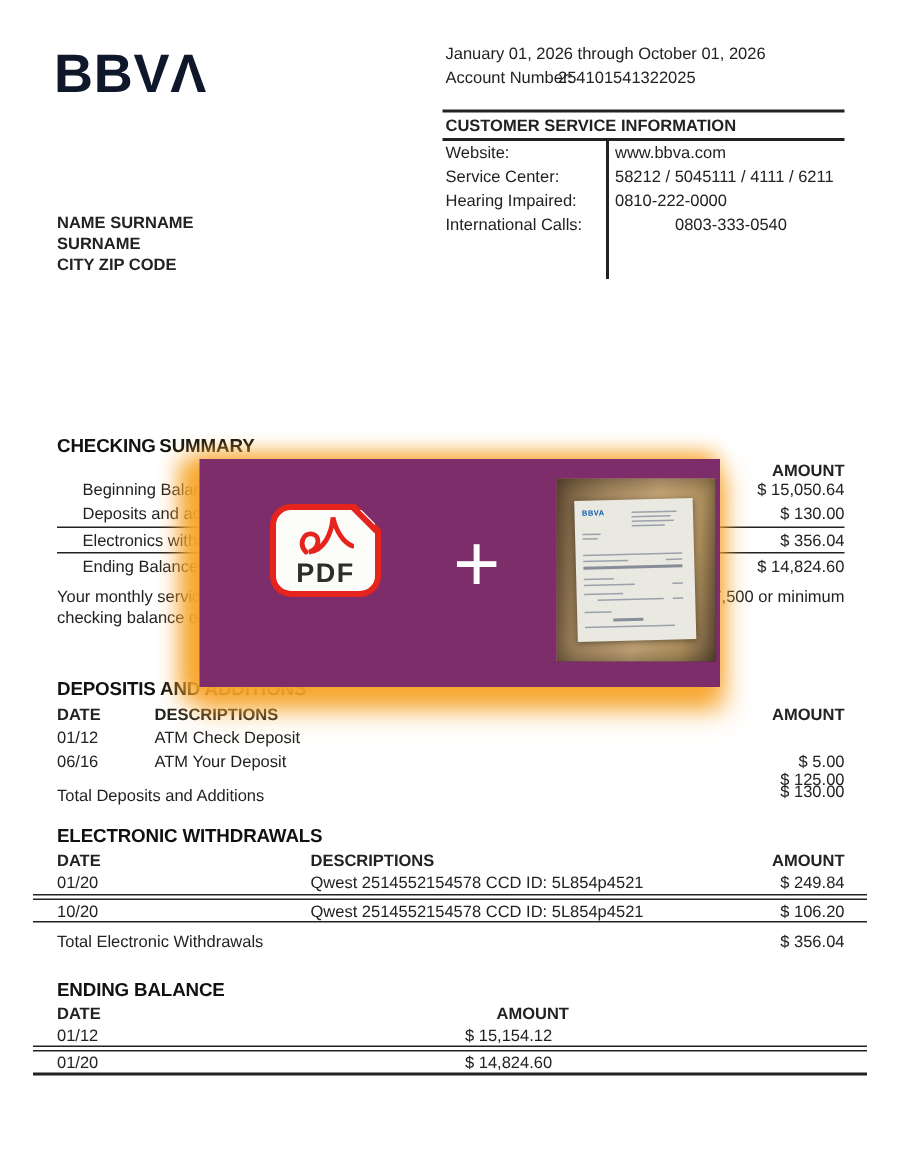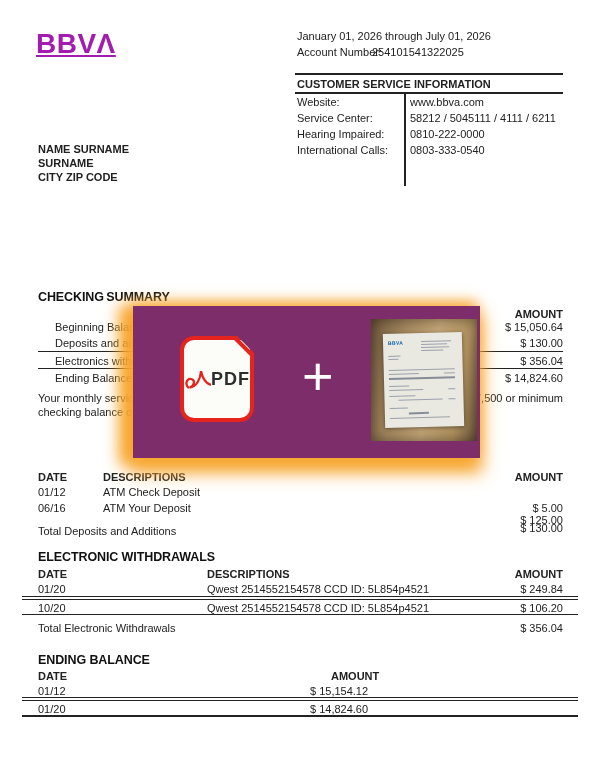--- a/index.html
+++ b/index.html
@@ -9,41 +9,41 @@
     font-family:"Liberation Sans", sans-serif; color:#222; overflow:hidden;
   }
   .abs { position:absolute; }
   .t  { font-size:11px; line-height:13px; color:#222; }
   .b  { font-weight:bold; }
   .h  { font-size:12.5px; font-weight:bold; letter-spacing:-0.1px; color:#111; }
   .line { position:absolute; background:#222; height:1px; }
   .amt { position:absolute; right:37px; text-align:right; font-size:11px; color:#222; }
 
   
-  .logo { left:36px; top:28px; font-size:28px; font-weight:bold; color:#a21caf; letter-spacing:0.5px;text-decoration:underline; }
+  .logo { left:36px; top:28px; font-size:36px; font-weight:bold; color:#0f172a; letter-spacing:0.5px; }
 
   
   .cs-label { position:absolute; left:297px; font-size:11px; }
   .cs-value { position:absolute; left:410px; font-size:11px; }
 
   
   .sum-label { position:absolute; left:55px; font-size:11px; }
 
   
   .overlay {
     position:absolute; left:133px; top:306px; width:347px; height:152px;
     background:#7c2d6a; z-index:10;
     box-shadow:-10px 3px 14px 4px rgba(247,165,43,0.95),
                0 12px 16px 3px rgba(247,165,43,0.85),
                -2px -5px 12px 0 rgba(247,165,43,0.55);
   }
   .pdf-icon {
-    position:absolute; left:47px; top:30px; width:74px; height:86px;
+    position:absolute; left:47px; top:30px; width:74px; height:62px;
     background:#fcfcf9; border:4px solid #e5241d; border-radius:14px;
-    display:flex; flex-direction:row; align-items:center; justify-content:center;
+    display:flex; flex-direction:column; align-items:center; justify-content:center;
   }
   .pdf-fold {
     position:absolute; top:-4px; right:-4px; width:0; height:0;
     border-top:17px solid #7c2d6a; border-left:17px solid transparent;
   }
   .pdf-fold-edge {
     position:absolute; top:4px; right:-6px; width:26px; height:4px;
     background:#e5241d; transform:rotate(45deg); border-radius:2px;
   }
   .pdf-label { font-size:18px; font-weight:bold; color:#2d2d2d; letter-spacing:1px; margin-top:1px; }
@@ -66,37 +66,37 @@
   
   .note-r { position:absolute; right:37px; font-size:11px; }
 </style>
 </head>
 <body>
 
 <div class="page">
 
   <div class="abs logo">BBVΛ</div>
 
-  <div class="abs t" style="left:297px; top:30px;">January 01, 2026 through July 01, 2026</div>
+  <div class="abs t" style="left:297px; top:30px;">January 01, 2026 through October 01, 2026</div>
   <div class="abs t" style="left:297px; top:46px;">Account Number:</div>
   <div class="abs t" style="left:372px; top:46px;">254101541322025</div>
 
   <div class="line" style="left:295px; top:73px; width:268px; height:2px;"></div>
   <div class="abs t b" style="left:297px; top:78px;">CUSTOMER SERVICE INFORMATION</div>
   <div class="line" style="left:295px; top:92px; width:268px; height:2px;"></div>
   <div class="line" style="left:404px; top:93px; width:2px; height:93px;"></div>
 
   <span class="cs-label" style="top:96px;">Website:</span>
   <span class="cs-value" style="top:96px;">www.bbva.com</span>
   <span class="cs-label" style="top:112px;">Service Center:</span>
   <span class="cs-value" style="top:112px;">58212 / 5045111 / 4111 / 6211</span>
   <span class="cs-label" style="top:128px;">Hearing Impaired:</span>
   <span class="cs-value" style="top:128px;">0810-222-0000</span>
   <span class="cs-label" style="top:144px;">International Calls:</span>
-  <span class="cs-value" style="top:144px;">0803-333-0540</span>
+  <span class="cs-value" style="top:144px;margin-left:40px;">0803-333-0540</span>
 
   <div class="abs t b" style="left:38px; top:143px;">NAME SURNAME</div>
   <div class="abs t b" style="left:38px; top:157px;">SURNAME</div>
   <div class="abs t b" style="left:38px; top:171px;">CITY ZIP CODE</div>
 
   <div class="abs h" style="left:38px; top:290px; word-spacing:-1px;">CHECKING SUMMARY</div>
   <div class="amt b" style="top:308px;">AMOUNT</div>
 
   <span class="sum-label" style="top:321px;">Beginning Balance</span>
   <span class="amt" style="top:321px;">$ 15,050.64</span>
@@ -106,20 +106,21 @@
   <span class="sum-label" style="top:355px;">Electronics withdrawals</span>
   <span class="amt" style="top:355px;">$ 356.04</span>
   <div class="line" style="left:38px; top:368px; width:525px;"></div>
   <span class="sum-label" style="top:372px;">Ending Balance</span>
   <span class="amt" style="top:372px;">$ 14,824.60</span>
 
   <div class="abs t" style="left:38px; top:392px;">Your monthly service f</div>
   <div class="note-r" style="top:392px;">7,500 or minimum</div>
   <div class="abs t" style="left:38px; top:406px;">checking balance of $</div>
 
+  <div class="abs h" style="left:38px; top:452px;">DEPOSITIS AND ADDITIONS</div>
   <span class="abs t b" style="left:38px; top:471px;">DATE</span>
   <span class="abs t b" style="left:103px; top:471px;">DESCRIPTIONS</span>
   <span class="amt b" style="top:471px;">AMOUNT</span>
 
   <span class="abs t" style="left:38px; top:486px;">01/12</span>
   <span class="abs t" style="left:103px; top:486px;">ATM Check Deposit</span>
   <span class="amt" style="top:514px;">$ 125.00</span>
   <span class="abs t" style="left:38px; top:502px;">06/16</span>
   <span class="abs t" style="left:103px; top:502px;">ATM Your Deposit</span>
   <span class="amt" style="top:502px;">$ 5.00</span>

